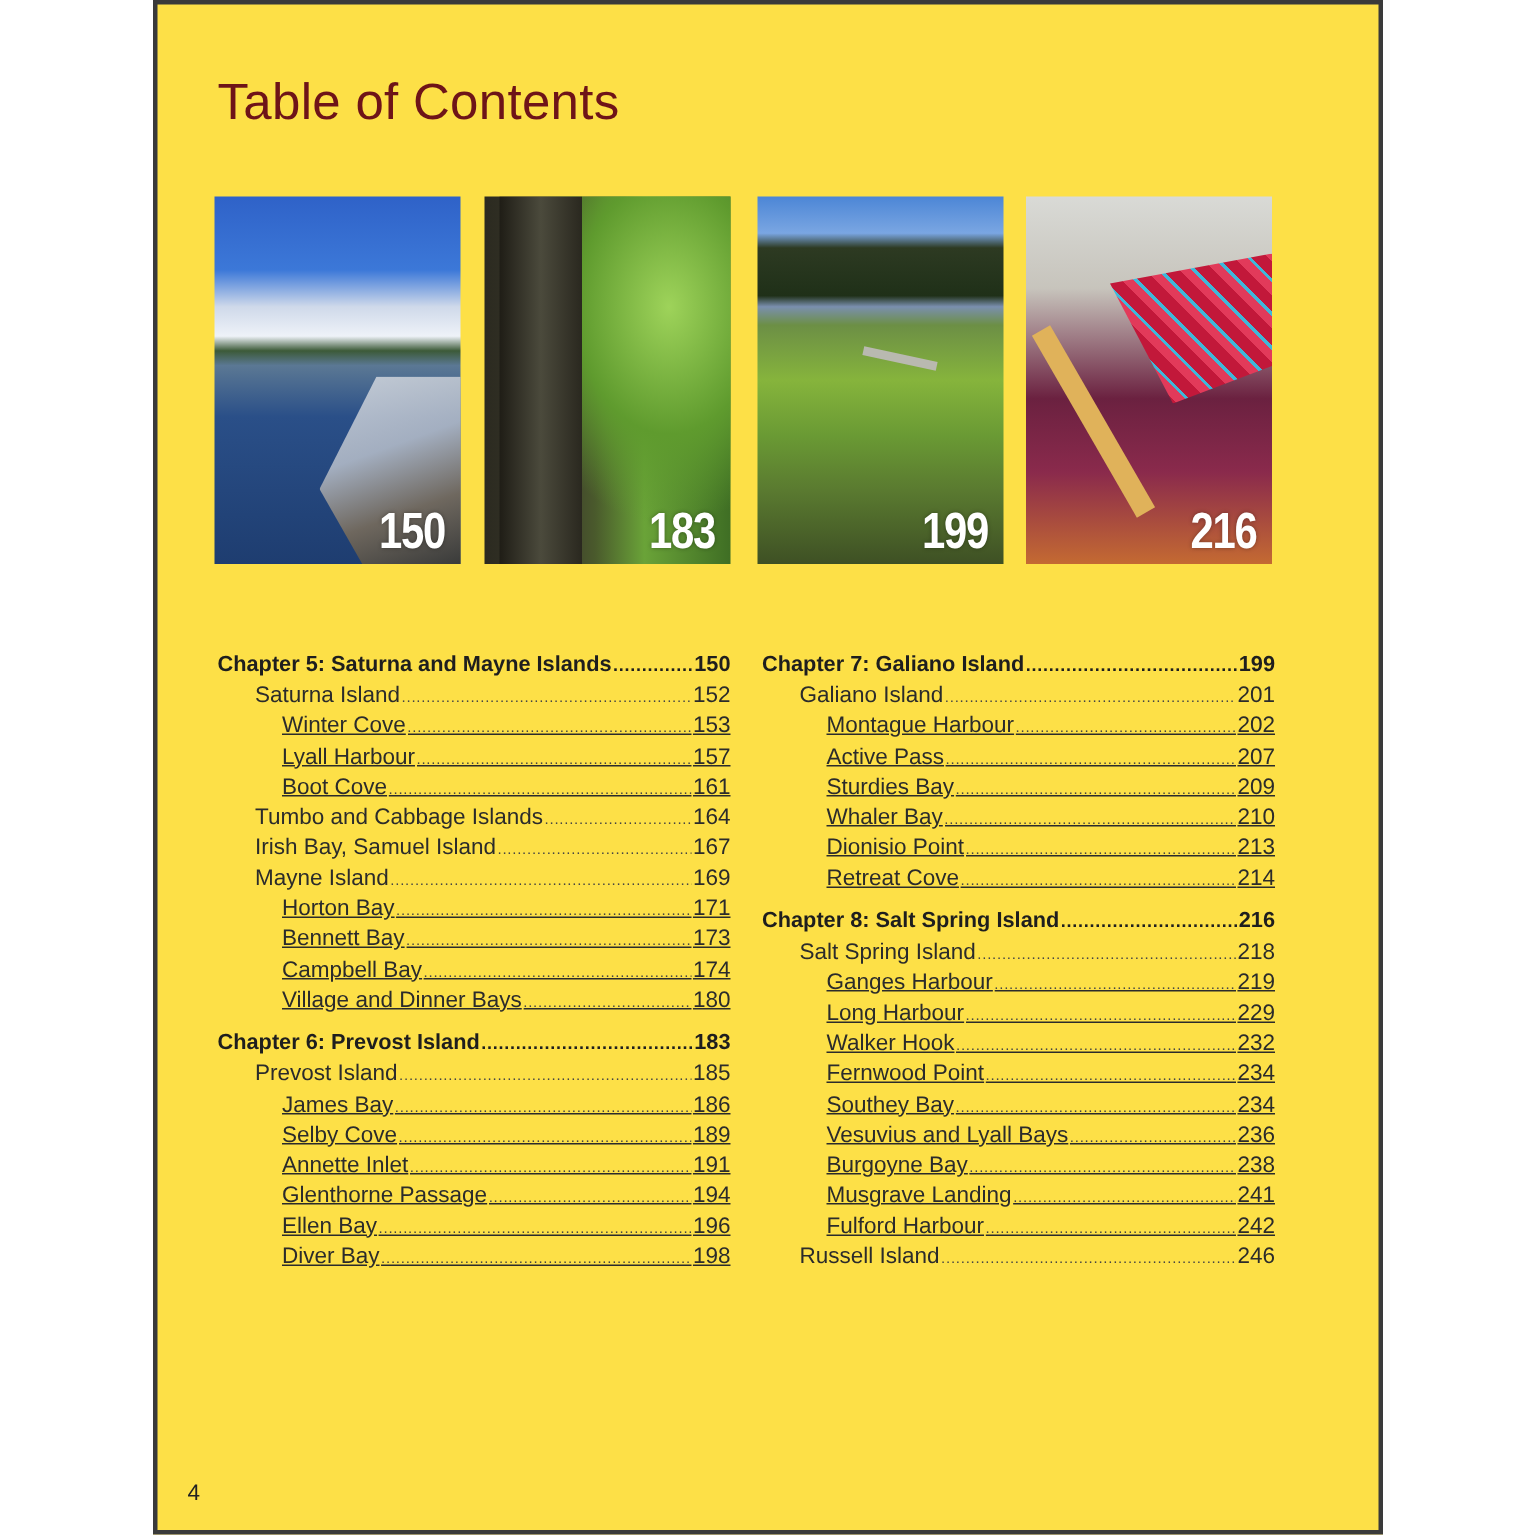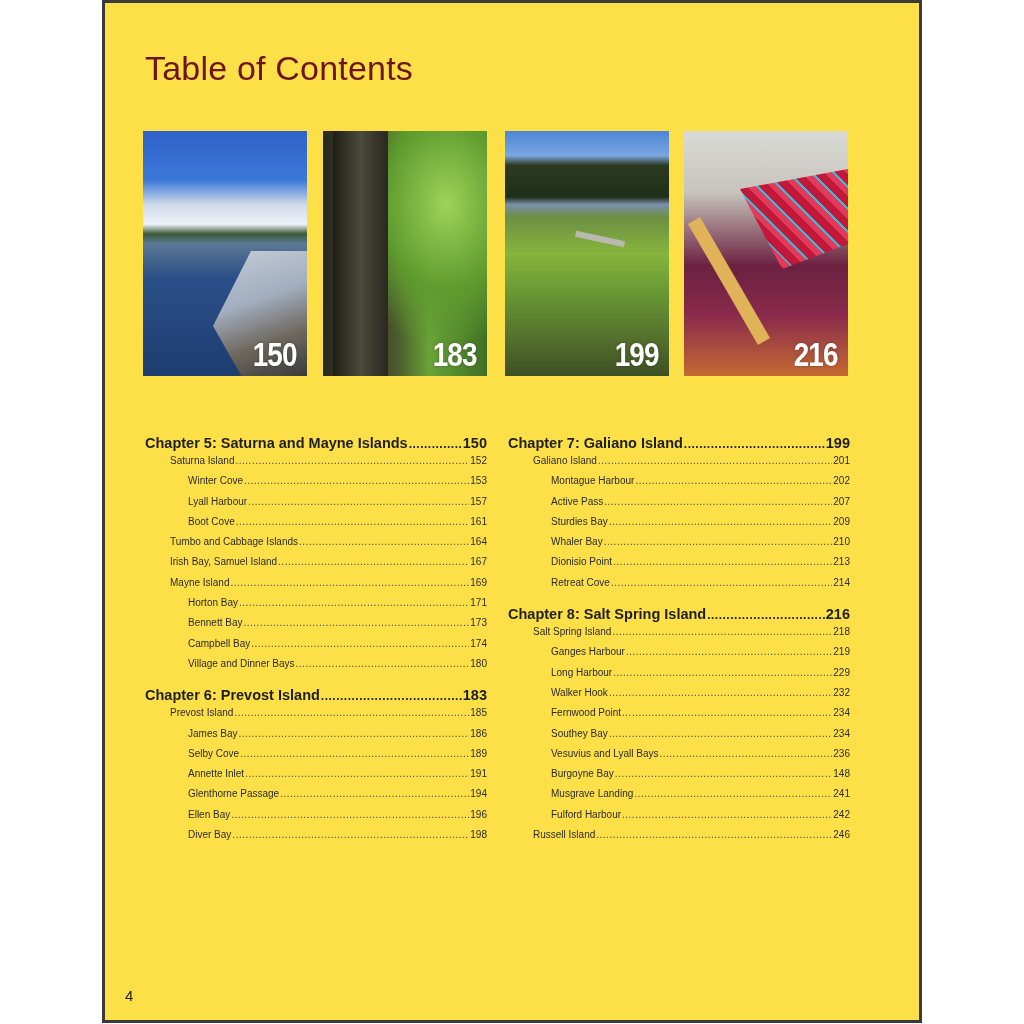--- a/index.html
+++ b/index.html
@@ -29,29 +29,29 @@
   .p4 { left: 579px; background:
         linear-gradient(to bottom, #d9dad6 0%, #c7c4bc 25%, #6b2140 55%, #8a2a4c 75%, #c46a32 100%); }
   .p4 .crate { position:absolute; right: 0; top: 38px; width: 120px; height: 100px;
                background: repeating-linear-gradient(45deg, #c2183a 0 8px, #e23a5a 8px 14px, #3fb7d9 14px 16px);
                clip-path: polygon(10% 20%, 100% 0, 100% 75%, 45% 100%); }
   .p4 .wood { position:absolute; left: 38px; top: 80px; width: 14px; height: 140px; background:#e0b25a; transform: rotate(-30deg); }
 
   .col { position: absolute; top: 432px; width: 342px; }
   .col.left { left: 40px; }
   .col.right { left: 403px; }
-  .row { display: flex; align-items: baseline; height: 20.3px; font-size: 10px; color: #2b2b2b; white-space: nowrap; }
+  .row { display: flex; align-items: baseline; height: 20.3px; font-size: 15px; color: #2b2b2b; white-space: nowrap; }
   .row .label { flex: 0 0 auto; }
   .row .dots { flex: 1 1 auto; overflow: hidden; margin: 0 1px; color: #444; font-size: 10px; letter-spacing: 0.5px; }
   .row .dots::before { content: "............................................................................................................................................................................................"; }
   .row .pg { flex: 0 0 auto; }
   .row.chapter { font-weight: bold; font-size: 14.5px; color: #1e1e1e; height: 20px; }
   .row.chapter .dots { font-weight: bold; font-size: 12px; color:#1e1e1e; }
   .row.l1 { padding-left: 25px; }
-  .row.l2 { padding-left: 43px; }
+  .row.l2 { padding-left: 43px; text-decoration: underline; }
   .gap { height: 9px; }
   .pagenum { position: absolute; left: 20px; top: 984px; font-size: 15px; color: #222; }
 </style>
 </head>
 <body>
 
 <div class="page">
   <h1 class="title">Table of Contents</h1>
 
   <div class="photo p1">
@@ -253,21 +253,21 @@
         <span class="pg">234</span>
       </div>
       <div class="row l2">
         <span class="label">Vesuvius and Lyall Bays</span>
         <span class="dots"></span>
         <span class="pg">236</span>
       </div>
       <div class="row l2">
         <span class="label">Burgoyne Bay</span>
         <span class="dots"></span>
-        <span class="pg">148</span>
+        <span class="pg">238</span>
       </div>
       <div class="row l2">
         <span class="label">Musgrave Landing</span>
         <span class="dots"></span>
         <span class="pg">241</span>
       </div>
       <div class="row l2">
         <span class="label">Fulford Harbour</span>
         <span class="dots"></span>
         <span class="pg">242</span>

